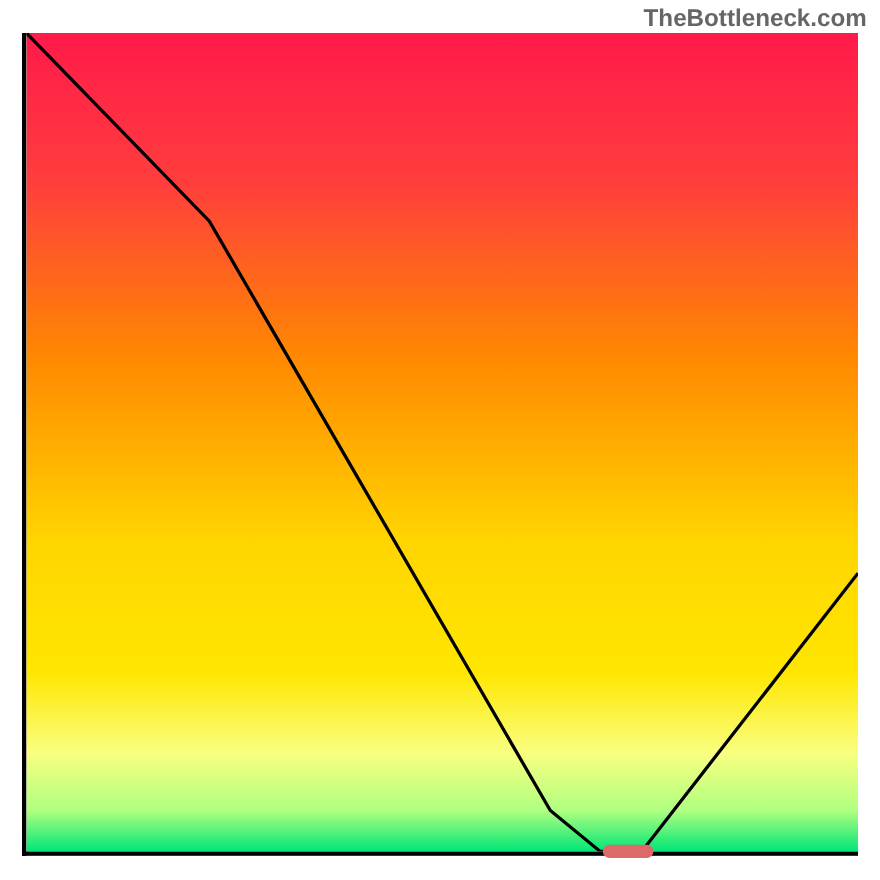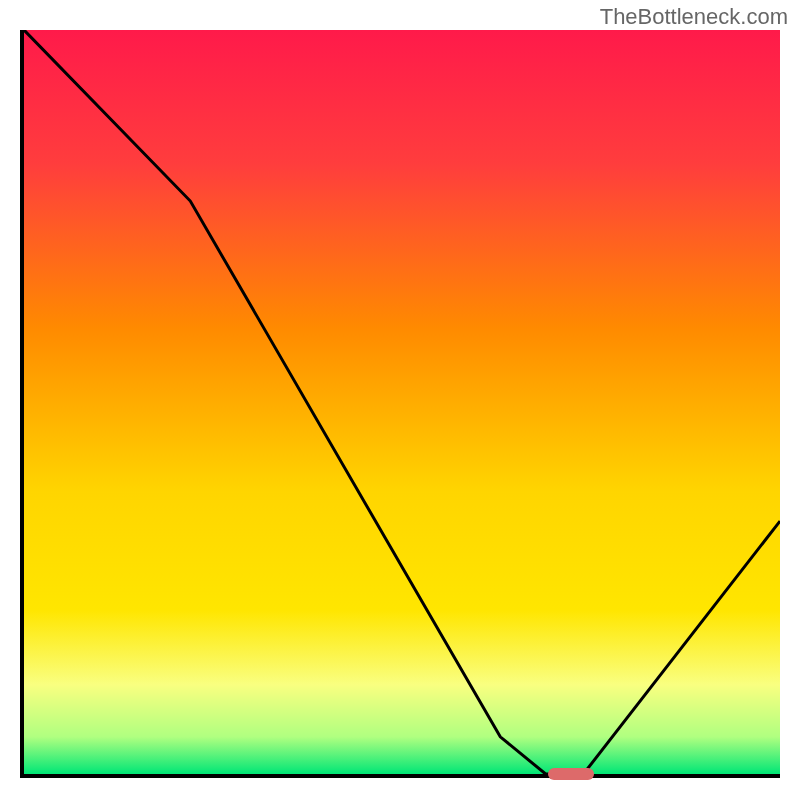--- a/index.html
+++ b/index.html
@@ -9,21 +9,21 @@
     background: #ffffff;
     font-family: Arial, sans-serif;
     position: relative;
     overflow: hidden;
   }
   .watermark {
     position: absolute;
     top: 4px;
     right: 12px;
     font-size: 22px;
-    font-weight: normal;
+    font-weight: bold;
     color: #666666;
     z-index: 10;
   }
   .chart-container {
     position: absolute;
     left: 20px;
     top: 30px;
     width: 760px;
     height: 748px;
     border-left: 4px solid #000;

